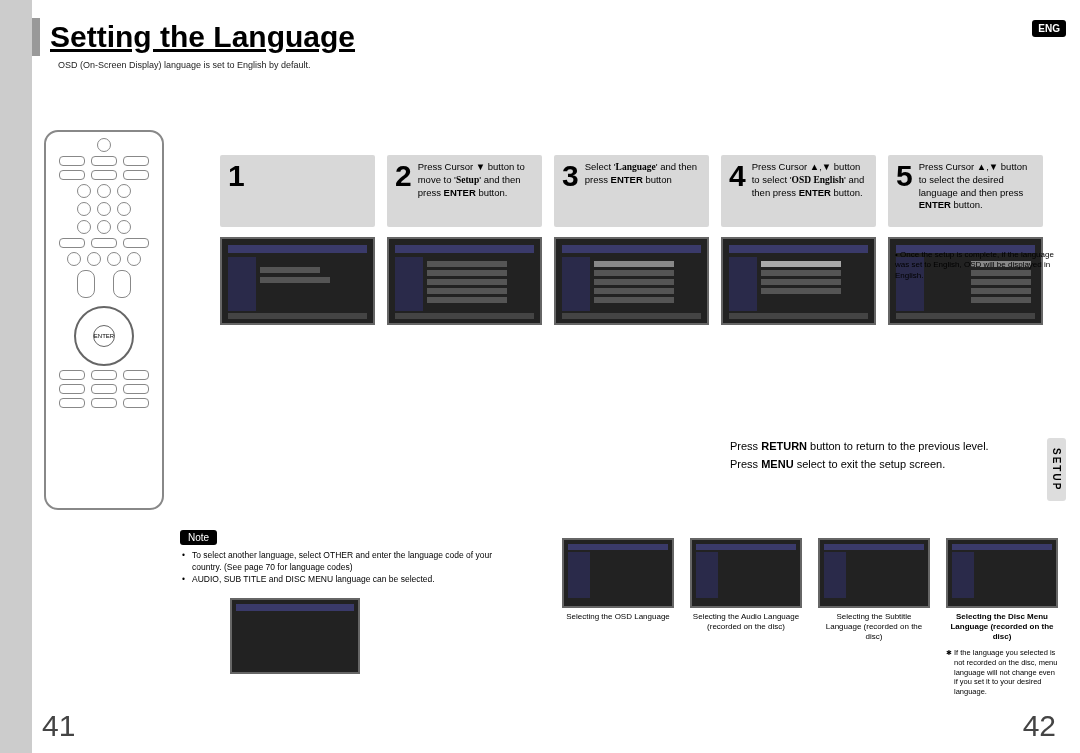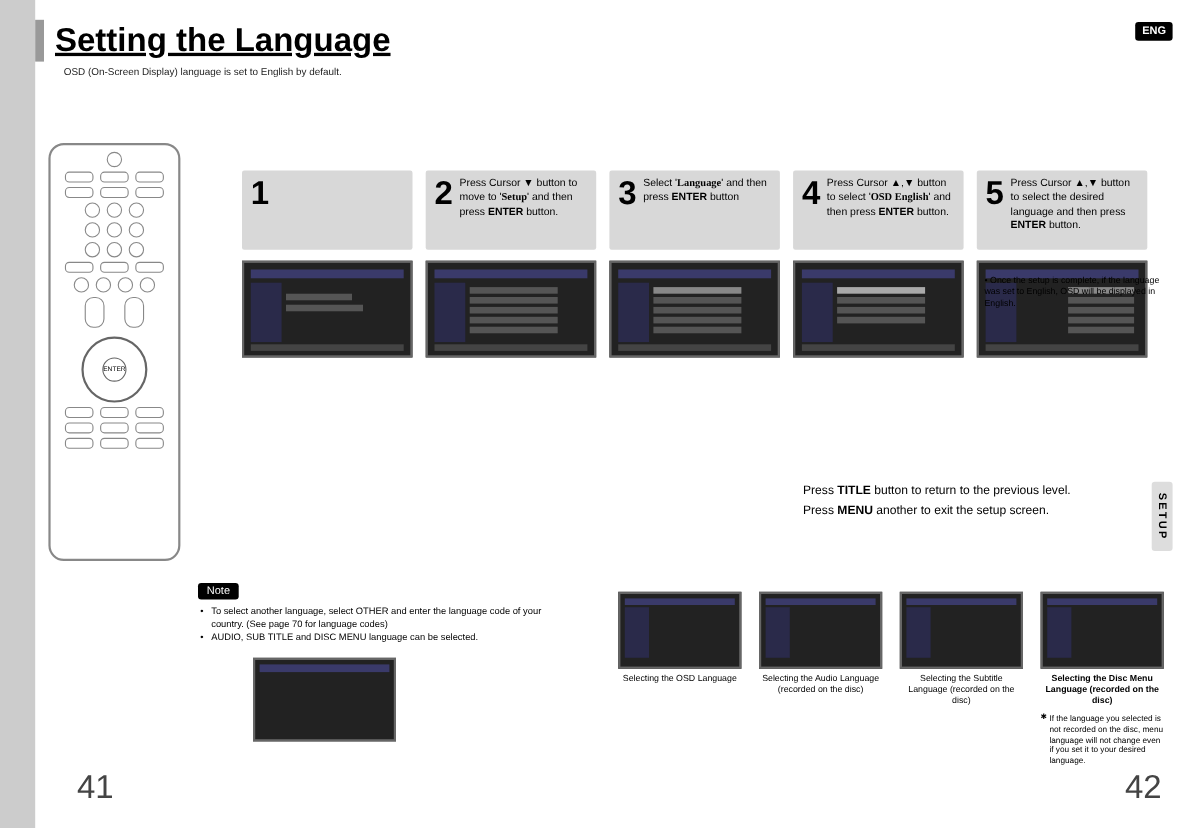--- a/index.html
+++ b/index.html
@@ -40,21 +40,21 @@
   .bottom-thumb-left .bar { position: absolute; left: 4px; right: 4px; top: 4px; height: 7px; background: #3a3a6a; }
   .bottom-row { position: absolute; left: 562px; top: 538px; display: flex; gap: 16px; }
   .bcol { width: 112px; text-align: center; }
   .bthumb { width: 112px; height: 70px; background: #222; border: 2px solid #666; position: relative; margin-bottom: 4px; }
   .bthumb .bar { position: absolute; left: 4px; right: 4px; top: 4px; height: 6px; background: #3a3a6a; }
   .bthumb .side { position: absolute; left: 4px; top: 12px; width: 22px; bottom: 8px; background: #2a2a4a; }
   .bcap { font-size: 8px; line-height: 1.25; }
   .bcap.bold { font-weight: bold; }
   .disc-note { font-size: 7.5px; text-align: left; margin-top: 6px; line-height: 1.3; padding-left: 8px; position: relative; }
   .disc-note::before { content: "✱"; position: absolute; left: 0; font-size: 7px; }
-  .pagenum { position: absolute; bottom: 20px; font-size: 30px; color: #444; font-weight: normal; margin-left: 28px; }
+  .pagenum { position: absolute; bottom: 10px; font-size: 30px; color: #444; font-weight: normal; }
   .pagenum.left { left: 42px; }
   .pagenum.right { right: 24px; }
   b { font-weight: bold; }
   .serif { font-family: "Times New Roman", serif; }
 </style>
 </head>
 <body>
 
 <div class="page">
   <div class="bg-left"></div>
@@ -207,24 +207,24 @@
         <div class="row" style="top:58px;width:60px;right:10px;left:auto;"></div>
         <div class="botbar"></div>
       </div>
     </div>
   </div>
 
   <div class="small-note">Once the setup is complete, if the language was set to English, OSD will be displayed in English.</div>
 
   <div class="info-box">
     <div>
-      <span>Press </span><b>TITLE</b><span> button to return to the previous level.</span>
+      <span>Press </span><b>RETURN</b><span> button to return to the previous level.</span>
     </div>
     <div>
-      <span>Press </span><b>MENU</b><span> another to exit the setup screen.</span>
+      <span>Press </span><b>MENU</b><span> select to exit the setup screen.</span>
     </div>
   </div>
 
   <div class="setup-tab">SETUP</div>
 
   <div class="note-badge">Note</div>
   <ul class="note-list">
     <li>To select another language, select OTHER and enter the language code of your country. (See page 70 for language codes)</li>
     <li>AUDIO, SUB TITLE and DISC MENU language can be selected.</li>
   </ul>

